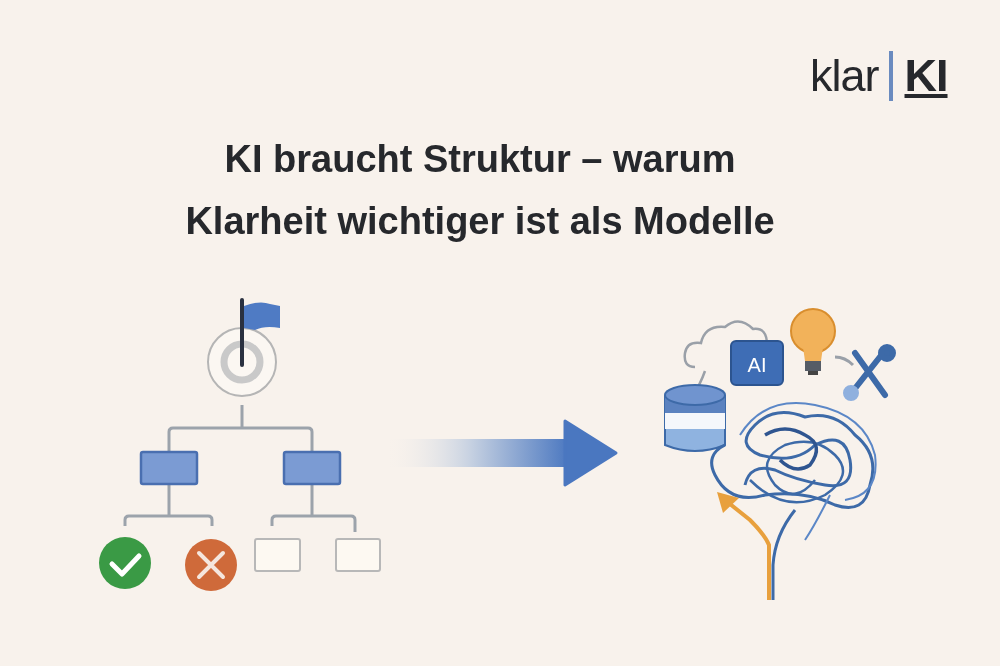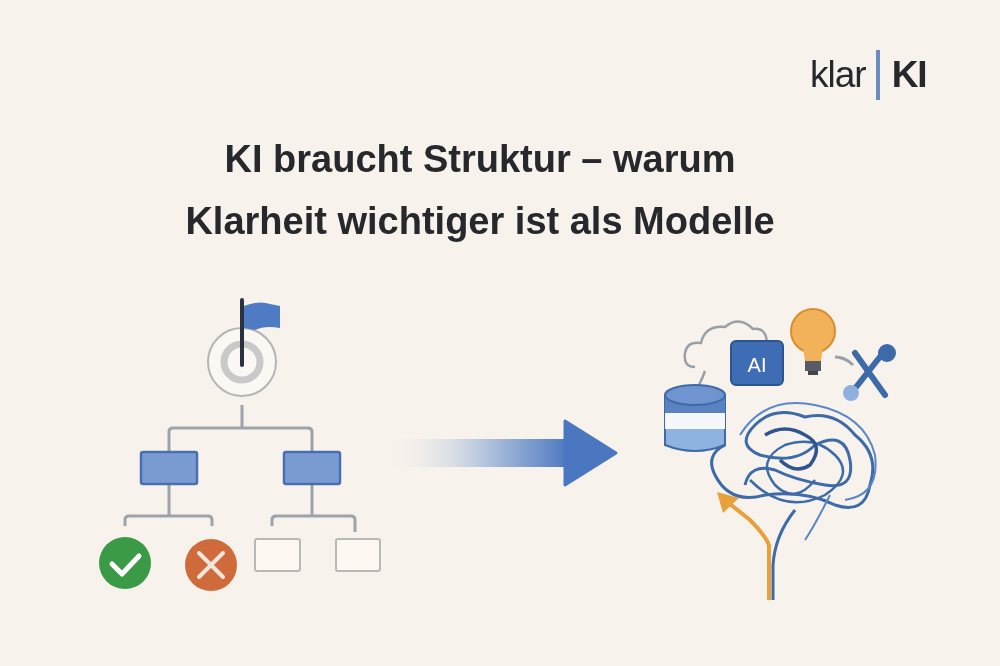--- a/index.html
+++ b/index.html
@@ -1,20 +1,20 @@
 <!DOCTYPE html>
 <html><head>
 <meta charset="utf-8">
 <style>
   html, body { margin:0; padding:0; }
   body { width:1000px; height:666px; background:#f8f2ec; position:relative; overflow:hidden; font-family:"Liberation Sans", sans-serif; color:#26282c; }
-  .logo { position:absolute; left:810px; top:50px; font-size:37px; letter-spacing:-1px; display:flex; align-items:center; }
+  .logo { position:absolute; left:810px; top:50px; font-size:45px; letter-spacing:-1px; display:flex; align-items:center; }
   .logo .klar { font-weight:400; }
   .logo .bar { display:inline-block; width:4px; height:50px; background:#6a8bbf; margin:0 12px 0 10px; }
-  .logo .ki { font-weight:700; }
+  .logo .ki { font-weight:700;text-decoration:underline; }
   .title { position:absolute; left:0; width:1000px; text-align:center; font-weight:700; font-size:38px; }
   .t1 { top:138px; left:-20px; }
   .t2 { top:200px; left:-20px; }
   svg { position:absolute; }
 </style>
 </head>
 <body>
 
 <div class="logo">
   <span class="klar">klar</span>

